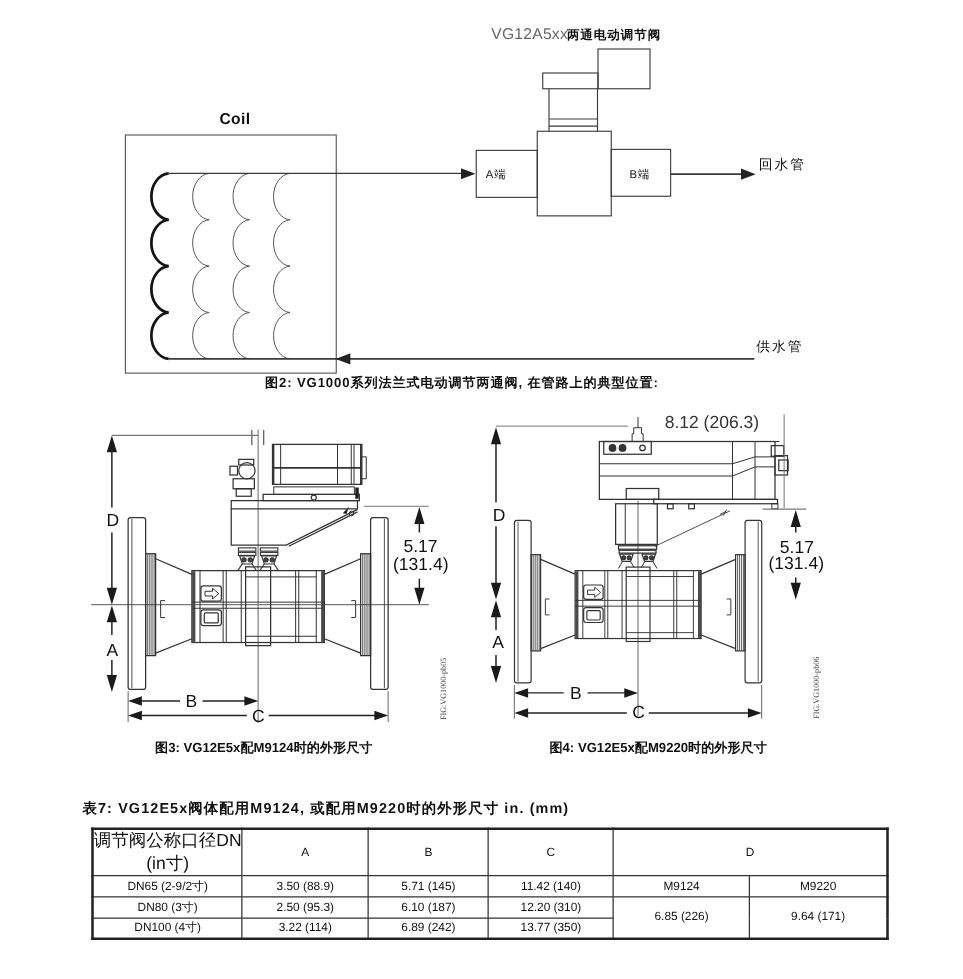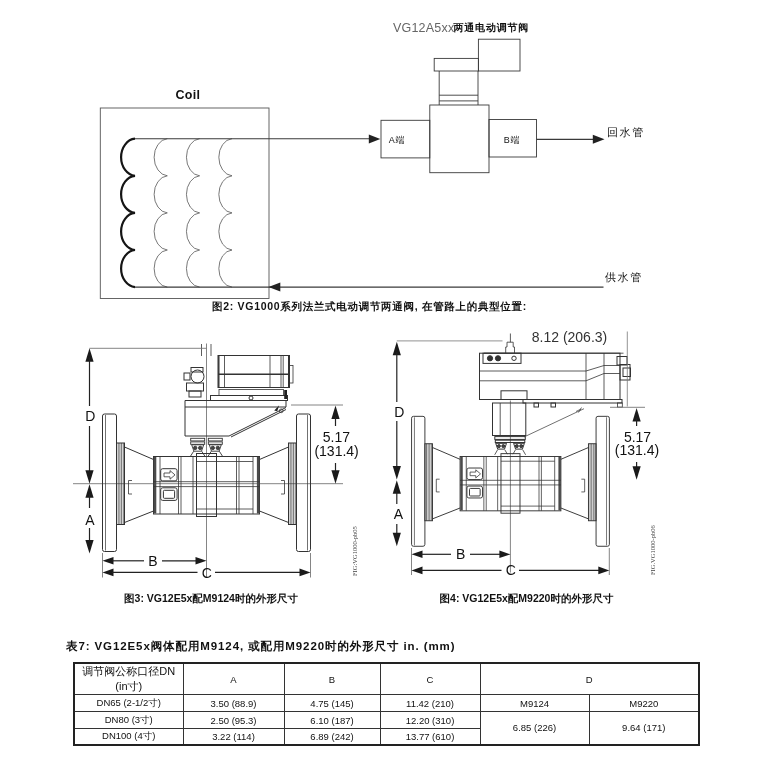--- a/index.html
+++ b/index.html
@@ -272,44 +272,44 @@
         <col style="width:109px">
         <col style="width:101px">
         <col style="width:96px">
         <col style="width:100px">
         <col style="width:109px">
         <col style="width:110px">
       </colgroup>
 <tbody>
         <tr style="height:29px">
           <td>
-            <div style="font-size:11px">调节阀公称口径DN<br>(in寸)</div>
+            <div style="font-size:14px">调节阀公称口径DN<br>(in寸)</div>
           </td>
           <td>A</td>
           <td>B</td>
           <td>C</td>
           <td colspan="2">D</td>
         </tr>
 <tr style="height:17px">
-          <td>DN65 (2-1/2寸)</td>
+          <td>DN65 (2-9/2寸)</td>
           <td>3.50 (88.9)</td>
-          <td>4.75 (145)</td>
-          <td>11.42 (210)</td>
+          <td>5.71 (145)</td>
+          <td>11.42 (140)</td>
           <td>M9124</td>
           <td>M9220</td>
         </tr>
 <tr style="height:17px">
           <td>DN80 (3寸)</td>
           <td>2.50 (95.3)</td>
           <td>6.10 (187)</td>
           <td>12.20 (310)</td>
           <td rowspan="2">6.85 (226)</td>
           <td rowspan="2">9.64 (171)</td>
         </tr>
 <tr style="height:16px">
           <td>DN100 (4寸)</td>
           <td>3.22 (114)</td>
           <td>6.89 (242)</td>
-          <td>13.77 (610)</td>
+          <td>13.77 (350)</td>
         </tr>
 </tbody>
     </table>
 </div>
 
 </body></html>

